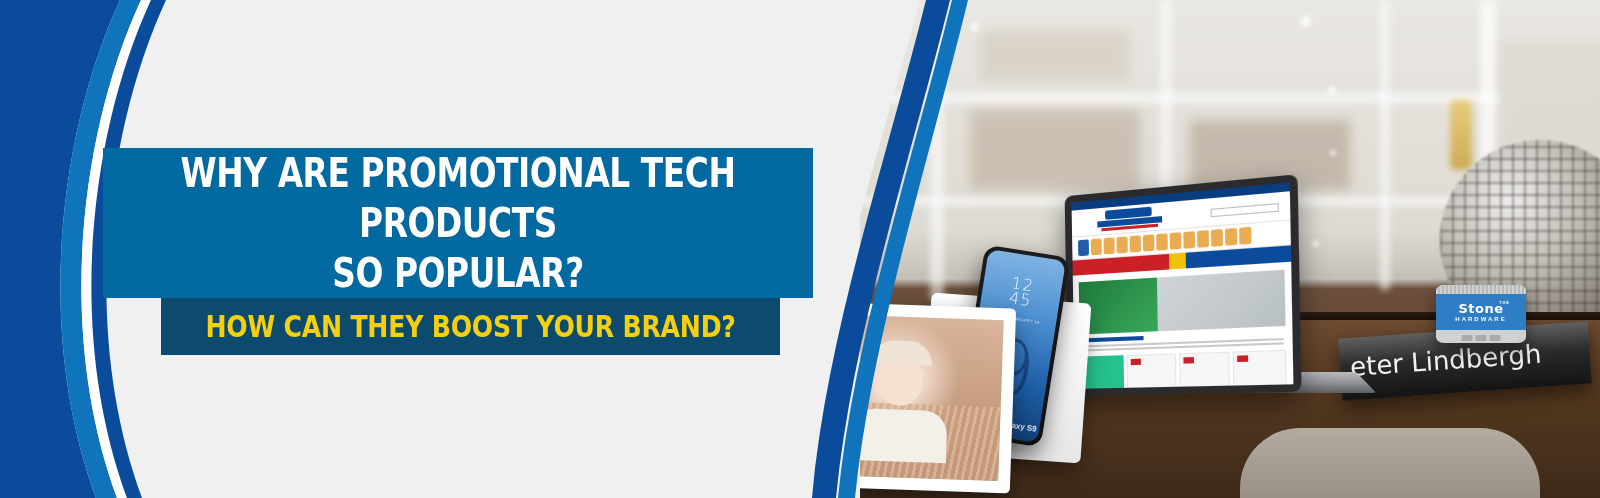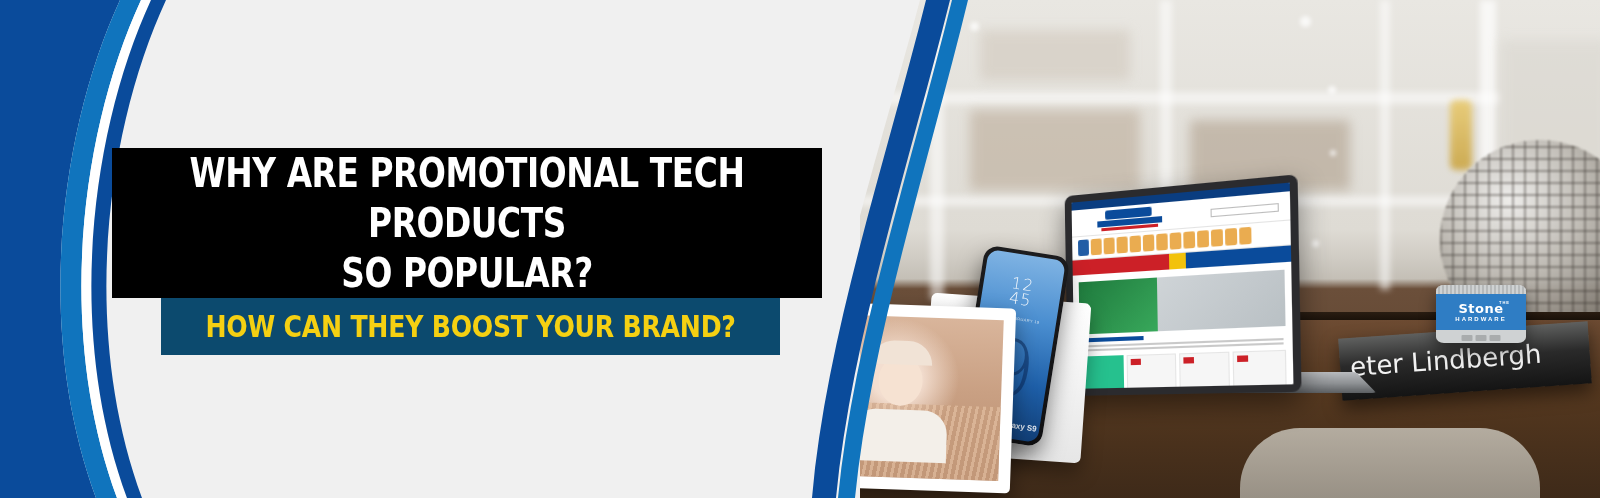--- a/index.html
+++ b/index.html
@@ -257,23 +257,23 @@
   }
   .speaker-btns i{ display:block; width:11px; height:6px; background:#a9acad; border-radius:1px; }
 
   
   #divider-right{ position:absolute; left:760px; top:0; width:240px; height:498px; }
   
   #swoosh-left{ position:absolute; left:0; top:0; width:200px; height:498px; }
 
   
   #headline-banner{
-    position:absolute; left:112px; top:148px;
+    position:absolute; left:103px; top:148px;
     width:710px; height:150px;
-    background:#000000;
+    background:#0369a1;
     display:flex; align-items:center; justify-content:center;
   }
   #headline-text{
     color:#ffffff;
     font-family:"DejaVu Sans", sans-serif;
     font-weight:700;
     font-size:40px;
     line-height:50px;
     letter-spacing:-.5px;
     text-align:center;

